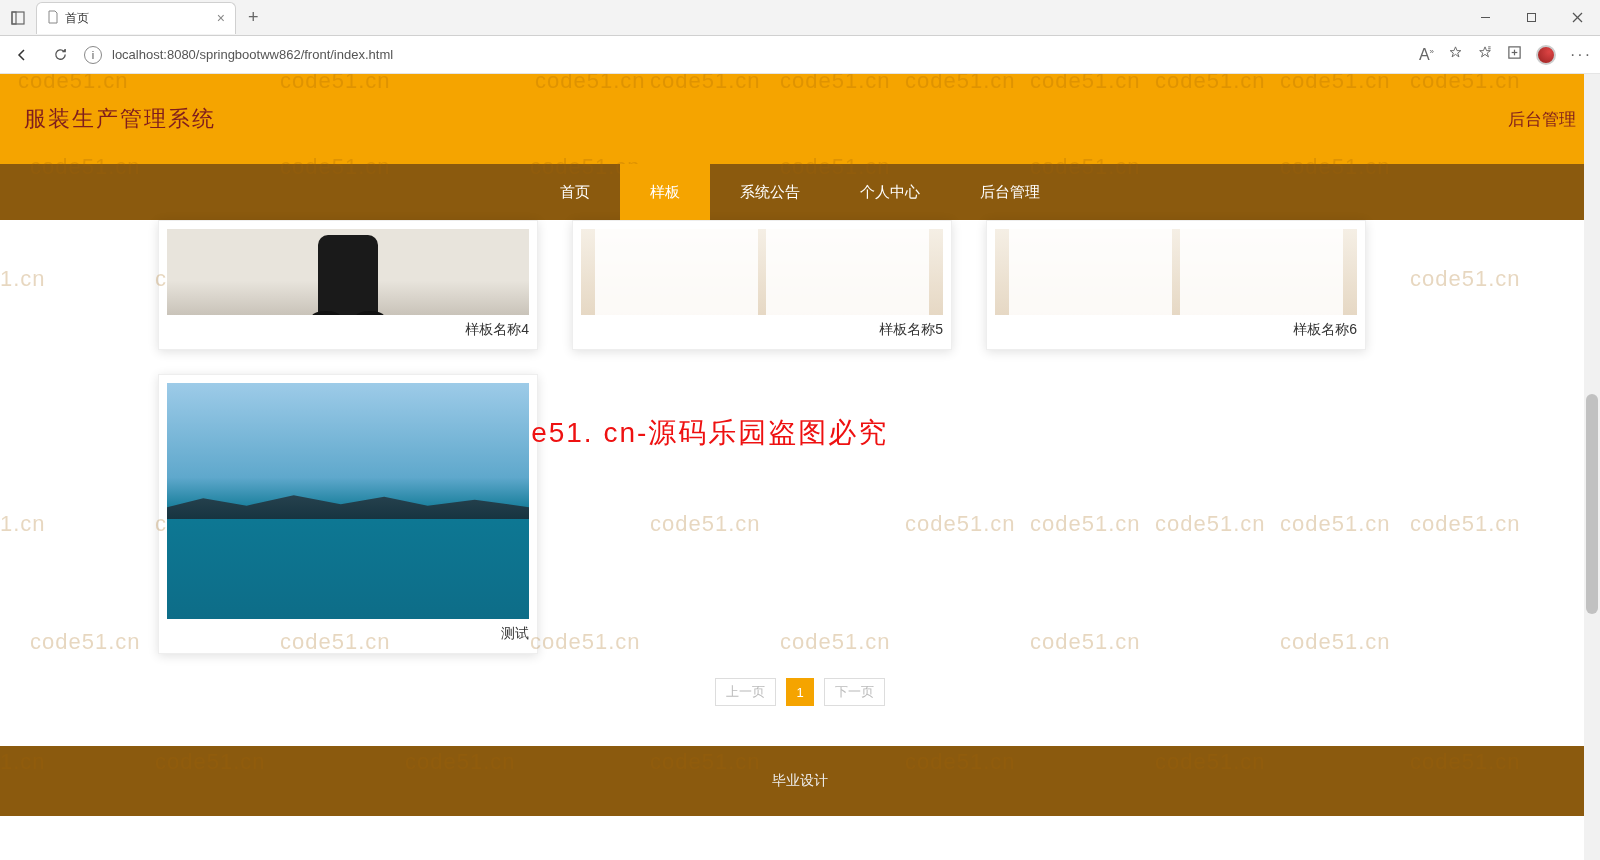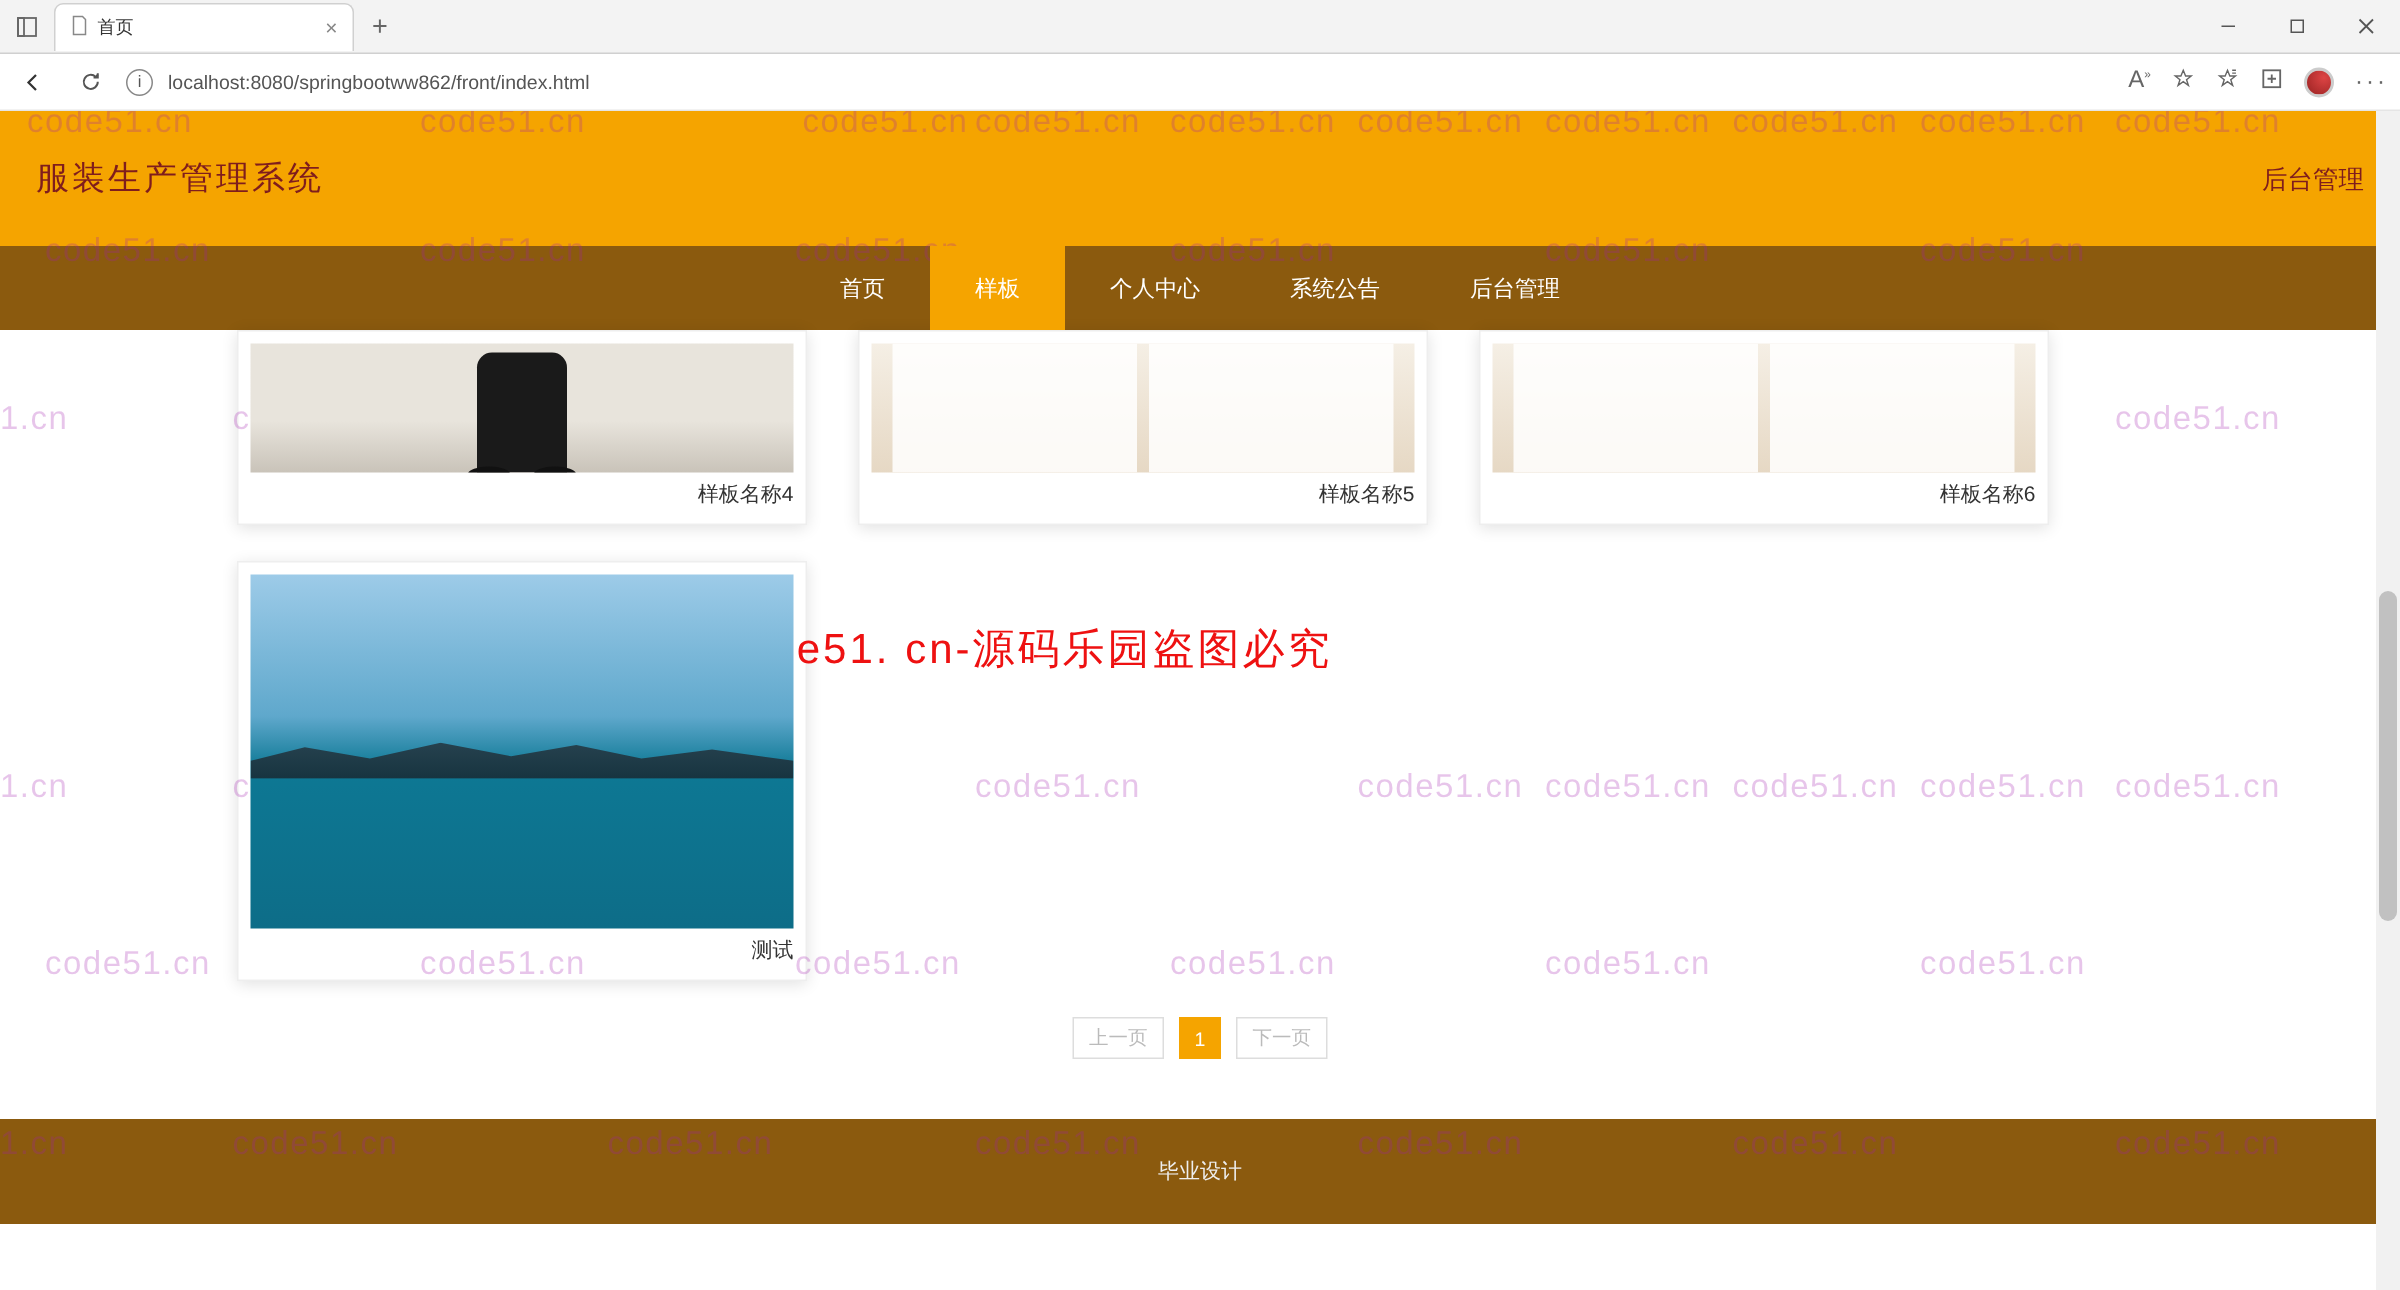--- a/index.html
+++ b/index.html
@@ -12,21 +12,21 @@
 .win-controls { margin-left: auto; display: flex; }
 .win-btn { width: 46px; height: 36px; display: flex; align-items: center; justify-content: center; color: #555; font-size: 12px; }
 .addrbar { height: 38px; background: #fff; display: flex; align-items: center; padding: 0 8px; gap: 10px; border-bottom: 1px solid #e5e5e5; }
 .nav-btn { width: 28px; height: 28px; display: flex; align-items: center; justify-content: center; color: #555; }
 .addr-info { width: 18px; height: 18px; border: 1px solid #888; border-radius: 50%; font-size: 11px; line-height: 16px; text-align: center; color: #555; }
 .addr-text { font-size: 13px; color: #555; }
 .addr-right { margin-left: auto; display: flex; gap: 14px; align-items: center; }
 .addr-icon { color: #666; }
 .avatar-dot { width: 20px; height: 20px; border-radius: 50%; background: radial-gradient(circle at 70% 30%, #d44, #922); border: 2px solid #ccc; }
 .viewport { width: 100%; height: calc(860px - 36px - 38px); position: relative; overflow: hidden; }
-.wm { position: absolute; color: #a21caf; opacity: 0.25; font-size: 22px; letter-spacing: 1px; pointer-events: none; }
+.wm { position: absolute; color: #a16207; opacity: 0.25; font-size: 22px; letter-spacing: 1px; pointer-events: none; }
 .header-band { background: #f5a400; height: 90px; display: flex; align-items: center; justify-content: space-between; padding: 0 24px; color: #7f1d1d; }
 .site-title { font-size: 22px; letter-spacing: 2px; }
 .welcome { font-size: 17px; }
 .nav-band { background: #8b5a0e; height: 56px; display: flex; justify-content: center; }
 .nav-list { display: flex; }
 .nav-item { color: #fff; font-size: 15px; padding: 0 30px; display: flex; align-items: center; height: 56px; cursor: pointer; position: relative; }
 .nav-item.active { background: #f5a400; align-items: center; }
 .nav-hl { background: #2a6fd6; padding: 2px 3px; }
 .content { background: #fff; padding: 0 0 40px 0; }
 .card-row { display: flex; gap: 34px; padding: 0 158px; flex-wrap: wrap; margin-bottom: 24px; }
@@ -186,24 +186,24 @@
 
   <div class="nav-band">
     <div class="nav-list">
       <div class="nav-item">
           <span>首页</span>
         </div>
       <div class="nav-item active">
           <span>样板</span>
         </div>
       <div class="nav-item">
+          <span>系统公告</span>
+        </div>
+      <div class="nav-item">
           <span>个人中心</span>
-        </div>
-      <div class="nav-item">
-          <span>系统公告</span>
         </div>
       <div class="nav-item">
           <span>后台管理</span>
         </div>
     </div>
   </div>
 
   <div class="content">
     <div class="card-row">
       <div class="card">

